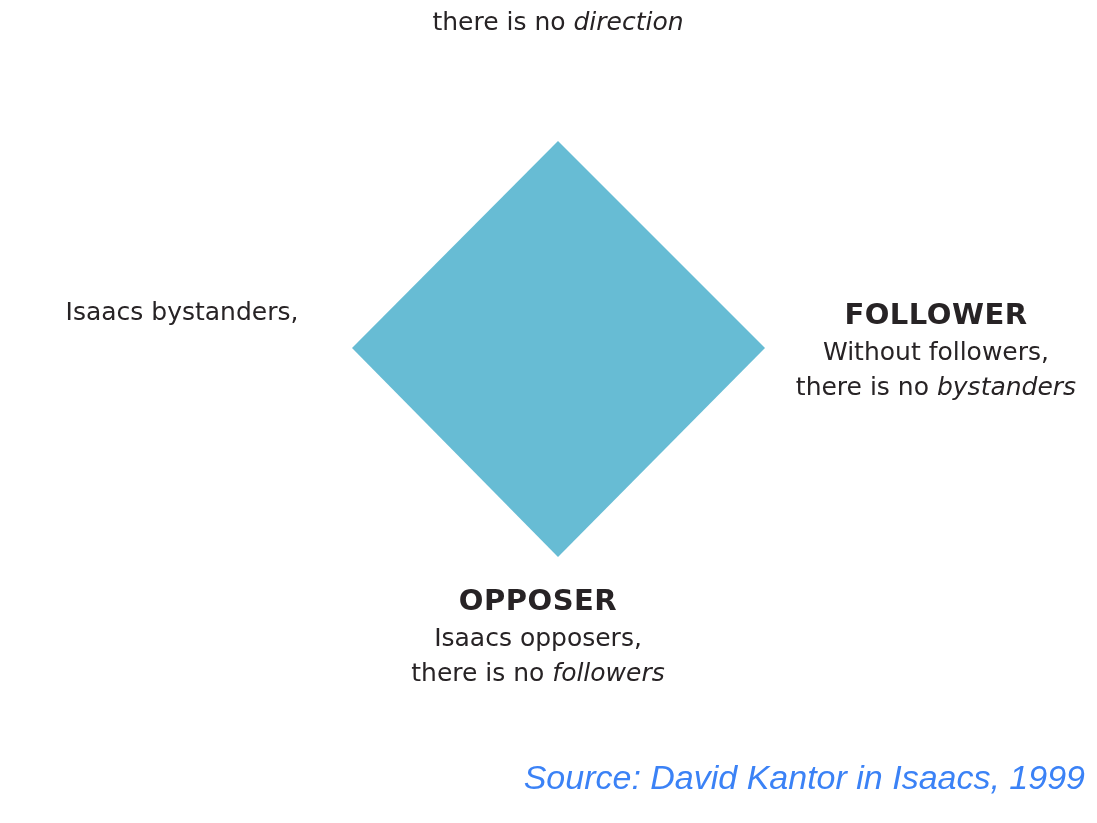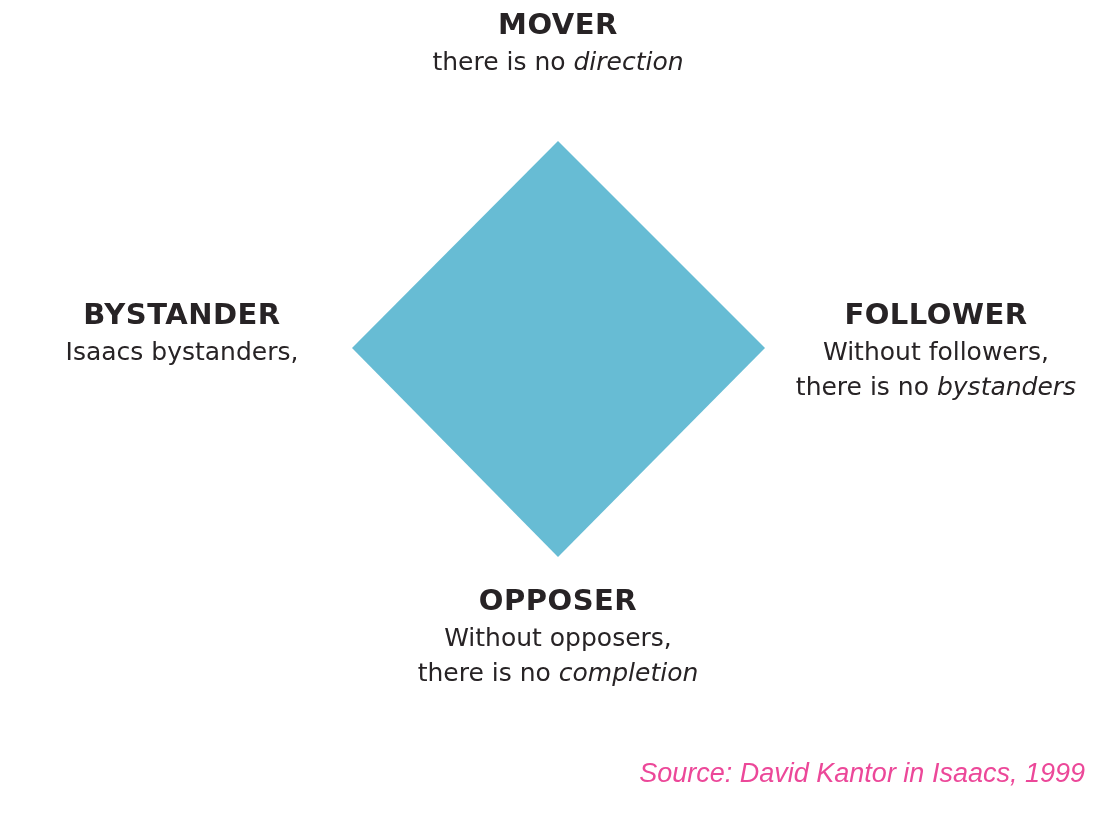--- a/index.html
+++ b/index.html
@@ -35,58 +35,56 @@
   .role-caption {
     font-size: 25px;
     font-weight: 500;
     line-height: 35px;
     white-space: nowrap;
   }
   .em { font-style: italic; }
   .role-top    { left: 358px; top: 4px;   width: 400px; }
   .role-left   { left: 6px;   top: 294px; width: 352px; }
   .role-right  { left: 760px; top: 294px; width: 352px; }
-  .role-bottom { left: 358px; top: 580px; width: 400px; }
+  .role-bottom { left: 338px; top: 580px; width: 400px; }
   .source {
     position: absolute;
     right: 12px;
     top: 758px;
     font-family: "Liberation Sans", sans-serif;
     font-style: italic;
-    font-size: 27px;
-    color: #ec4899;
+    font-size: 34px;
+    color: #3b82f6;
     white-space: nowrap;
   }
 </style>
 </head>
 <body>
 
 <div class="canvas">
 
   <svg class="diamond-svg" viewBox="0 0 1097 823" xmlns="http://www.w3.org/2000/svg">
     <polygon points="558,141 765,348 558,557 352,348" fill="#67BCD4"></polygon>
   </svg>
 
   <div class="role role-top">
-    <div class="role-title">MOVER</div>
     <div class="role-caption"><span>there is no </span><span class="em">direction</span></div>
   </div>
 
   <div class="role role-left">
-    <div class="role-title">BYSTANDER</div>
     <div class="role-caption">Isaacs bystanders,</div>
   </div>
 
   <div class="role role-right">
     <div class="role-title">FOLLOWER</div>
     <div class="role-caption">Without followers,</div>
     <div class="role-caption"><span>there is no </span><span class="em">bystanders</span></div>
   </div>
 
   <div class="role role-bottom">
     <div class="role-title">OPPOSER</div>
-    <div class="role-caption">Without opposers,</div>
-    <div class="role-caption"><span>there is no </span><span class="em">completion</span></div>
+    <div class="role-caption">Isaacs opposers,</div>
+    <div class="role-caption"><span>there is no </span><span class="em">followers</span></div>
   </div>
 
   <div class="source">Source: David Kantor in Isaacs, 1999</div>
 
 </div>
 
 </body></html>

